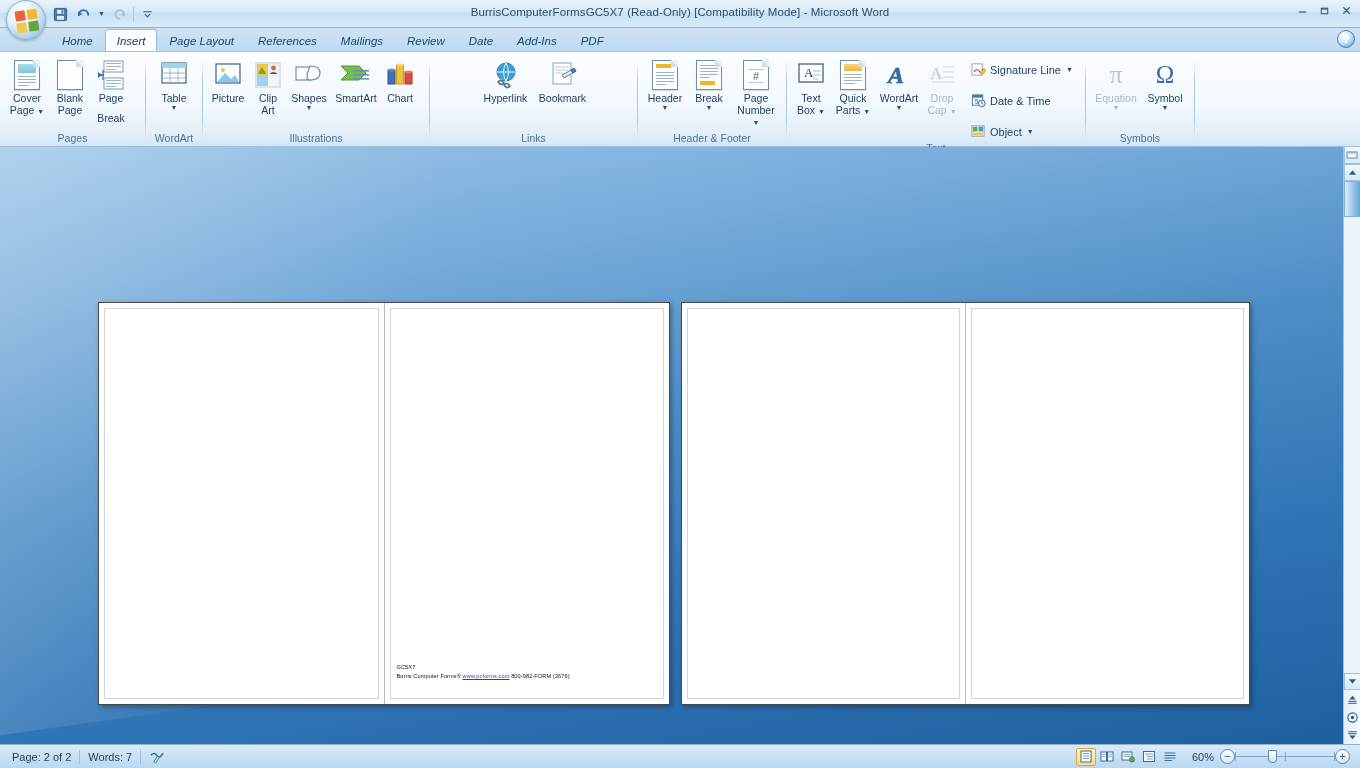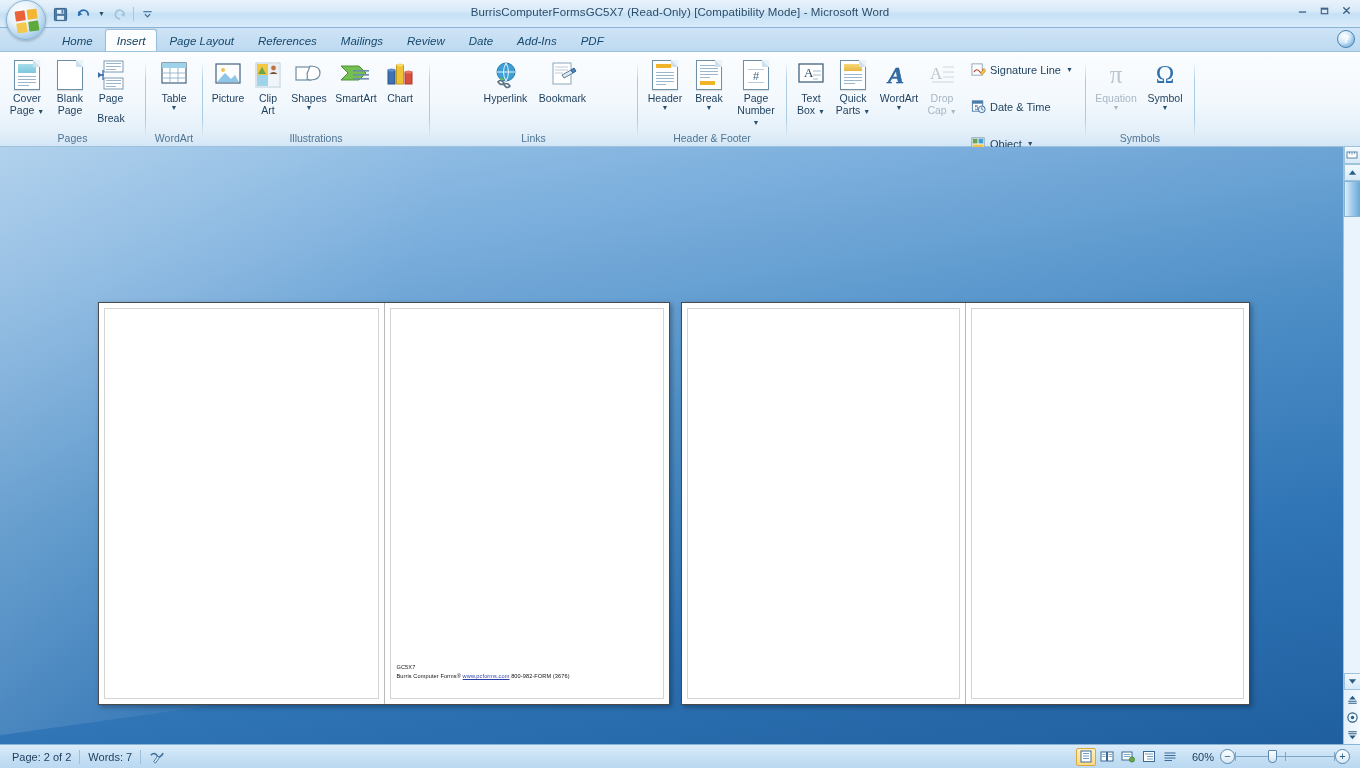--- a/index.html
+++ b/index.html
@@ -551,21 +551,21 @@
                   <path d="M16 6 H27 M16 11 H27 M16 16 H27 M5 21 H27"></path>
                 </g>
             </svg>
           </div>
           <span class="lbl">Drop</span>
           <span class="lbl" style="margin-top:0">
             <span>Cap</span> <span class="caret">▼</span>
           </span>
         </div>
 
-        <div style="display:flex;flex-direction:column;gap:16px;padding-top:3px;margin-left:4px;">
+        <div style="display:flex;flex-direction:column;gap:10px;padding-top:3px;margin-left:4px;">
           <div class="rbtn-sm">
             <span class="ico16">
               <svg width="15" height="15" viewBox="0 0 16 16">
                 <rect x="1" y="2" width="11" height="12" fill="#fff" stroke="#8aa6bb"></rect>
                 <path d="M3 11 q3-5 6-1 t4-3" fill="none" stroke="#c0392b" stroke-width="1.1"></path>
                 <path d="M10 12 l4-5 2 2 -4 5 z" fill="#f0c44a" stroke="#b58c22" stroke-width=".6"></path>
               </svg>
             </span>
             <span>Signature Line</span>
             <span class="caret" style="margin-left:1px">▼</span>

